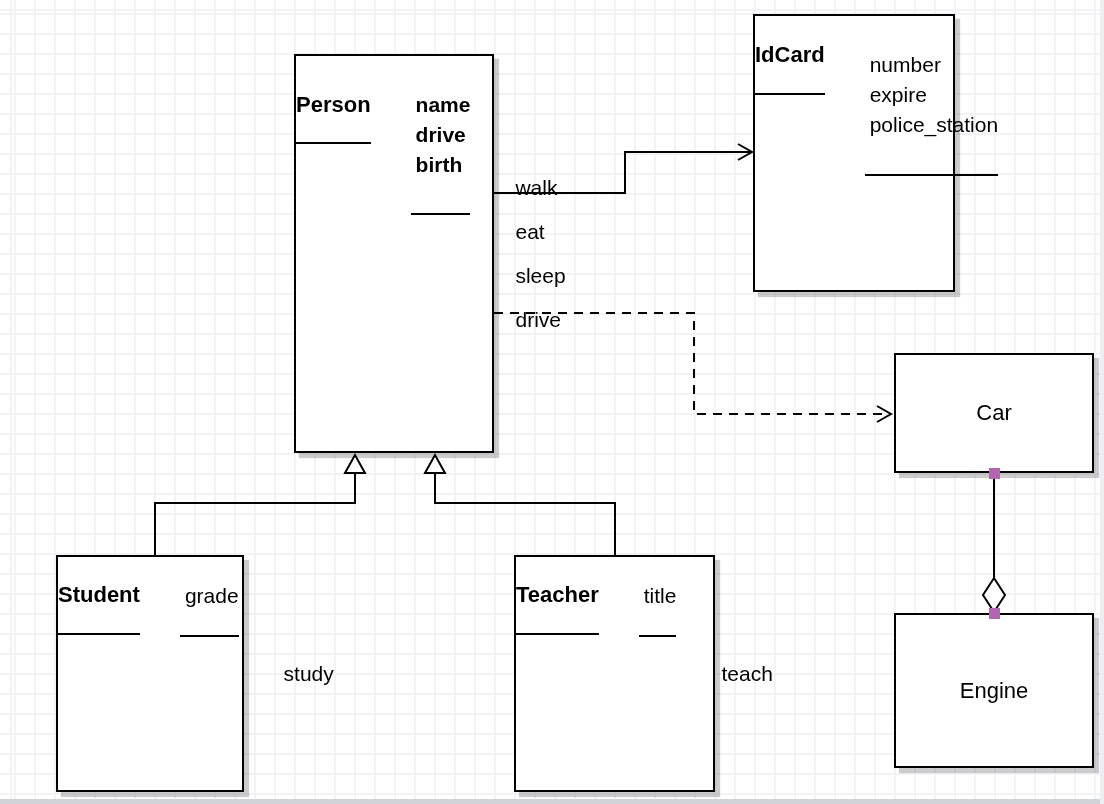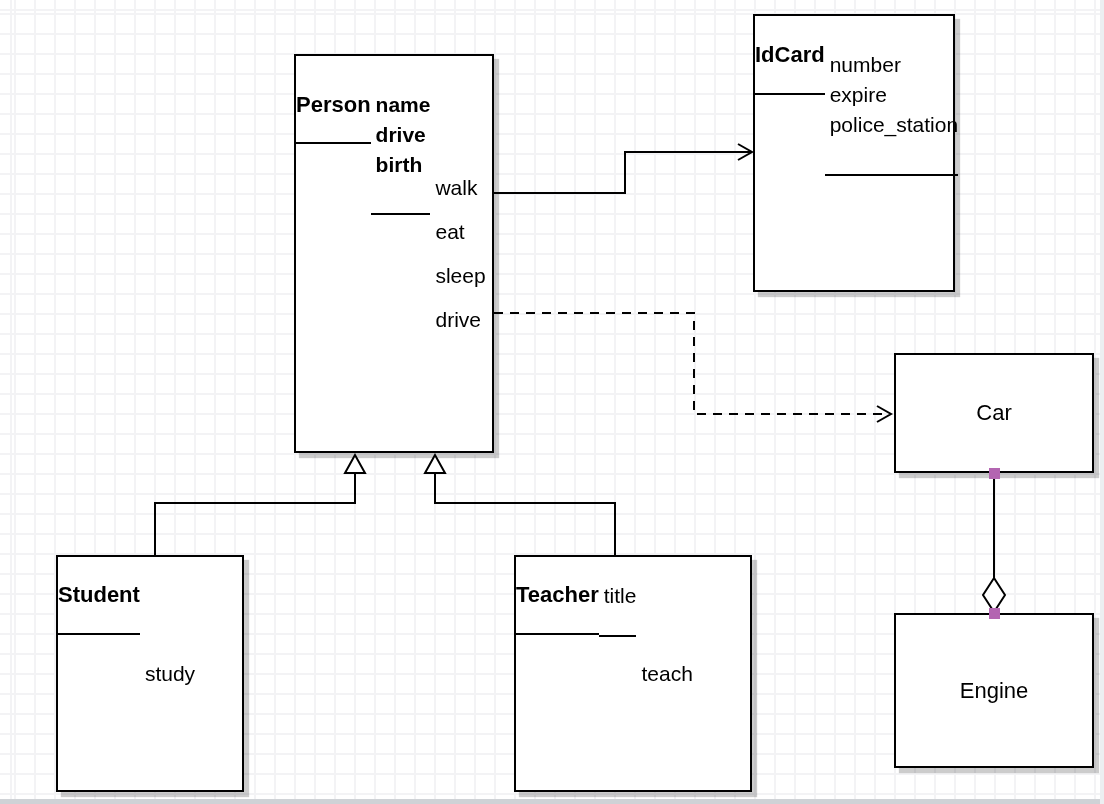--- a/index.html
+++ b/index.html
@@ -40,20 +40,21 @@
   .sep { border-bottom: 2px solid #000; }
   .compartment {
     box-sizing: border-box;
     display: flex;
     flex-direction: column;
     justify-content: center;
     font-size: 21px;
     line-height: 30px;
     padding-left: 5px;
     flex: 0 0 auto;
+    margin-left: 40px;
   }
   .compartment.grow { flex: 1 1 auto; gap: 14px; }
   .single-title {
     flex: 1 1 auto;
     display: flex;
     align-items: center;
     justify-content: center;
     font-weight: normal;
     font-size: 22px;
   }
@@ -111,26 +112,29 @@
   <div class="uml-class" style="left:894px; top:353px; width:200px; height:120px;">
     <div class="single-title">Car</div>
   </div>
 
   <div class="uml-class" style="left:894px; top:613px; width:200px; height:155px;">
     <div class="single-title">Engine</div>
   </div>
 
   <div class="uml-class" style="left:56px; top:555px; width:188px; height:237px;">
     <div class="uml-title sep" style="height:78px;">Student</div>
+    <div class="compartment sep" style="height:80px;">
+      <div>grade</div>
+    </div>
     <div class="compartment grow">
       <div>study</div>
     </div>
   </div>
 
-  <div class="uml-class" style="left:514px; top:555px; width:238px; height:237px;">
+  <div class="uml-class" style="left:514px; top:555px; width:201px; height:237px;">
     <div class="uml-title sep" style="height:78px;">Teacher</div>
     <div class="compartment sep" style="height:80px;">
       <div>title</div>
     </div>
     <div class="compartment grow">
       <div>teach</div>
     </div>
   </div>
 
   <svg id="edges" xmlns="http://www.w3.org/2000/svg" width="1104" height="804">

